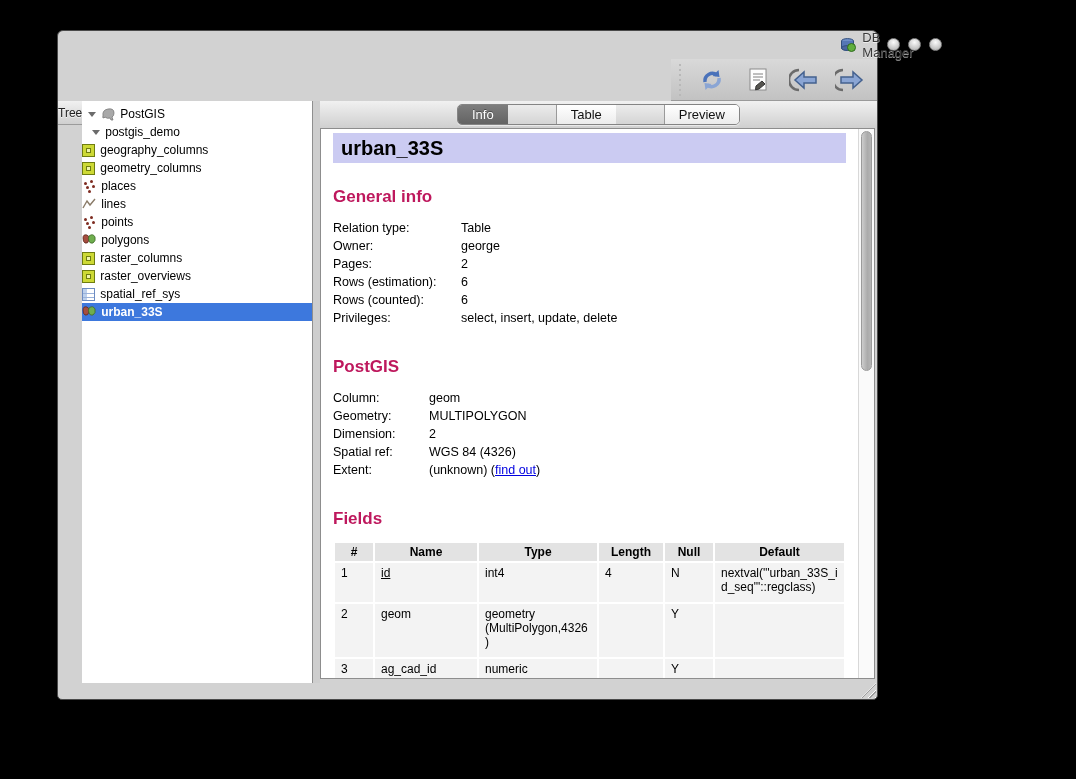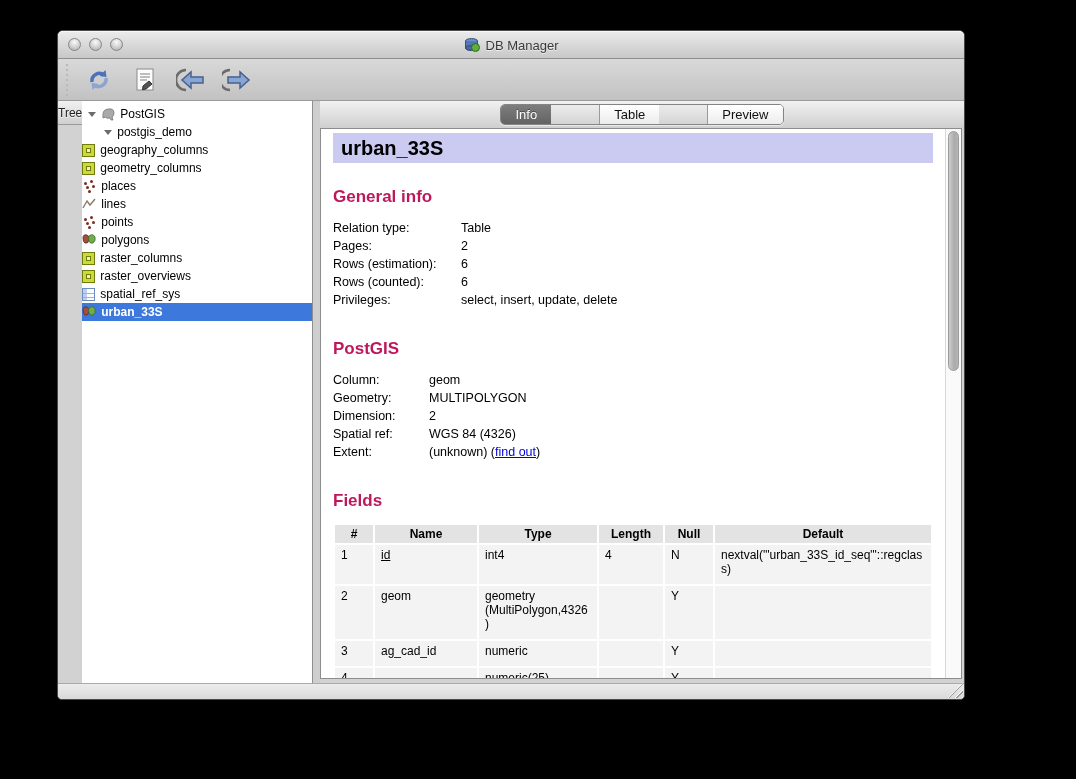--- a/index.html
+++ b/index.html
@@ -1,21 +1,21 @@
 <!DOCTYPE html>
 <html><head>
 <meta charset="utf-8">
 <style>
   * { margin:0; padding:0; box-sizing:border-box; }
   html,body { width:1076px; height:779px; background:#000; overflow:hidden;
               font-family:"Liberation Sans","DejaVu Sans",sans-serif; }
 
-  .window { position:absolute; left:57px; top:30px; width:908px; height:670px;
+  .window { position:absolute; left:57px; top:30px; width:821px; height:670px;
             background:#d2d2d2; border-radius:6px 6px 5px 5px;
-            border:1px solid #4a4a4a; display:flex; flex-direction:column; }
+            border:1px solid #4a4a4a; display:flex; flex-direction:column;align-items:flex-end; }
 
   
   .titlebar { height:28px; flex:0 0 28px; border-radius:5px 5px 0 0;
               background:linear-gradient(#ebebeb,#c8c8c8);
               border-bottom:1px solid #8f8f8f; position:relative;
               box-shadow:inset 0 1px 0 #f8f8f8; }
   .traffic { position:absolute; left:10px; top:7px; display:flex; gap:8px; }
   .tl { width:13px; height:13px; border-radius:50%; border:1px solid #878787;
         background:radial-gradient(circle at 50% 30%, #fbfbfb, #cfcfcf 55%, #a8a8a8); }
   .title-wrap { position:absolute; left:0; right:0; top:0; height:28px;
@@ -44,21 +44,21 @@
                  justify-content:center; font-size:12px; color:#222;
                  text-shadow:0 1px 0 rgba(255,255,255,.7); }
   .tree-body { flex:1 1 auto; background:#fff; padding-top:4px; overflow:hidden; }
 
   .tree-row { height:18px; display:flex; align-items:center; font-size:12px; color:#000;
               white-space:nowrap; position:relative; }
   .tree-row.sel { background:#3d78dd; color:#fff; font-weight:bold; }
   .tri { width:0; height:0; border-left:4px solid transparent; border-right:4px solid transparent;
          border-top:5px solid #6b6b6b; margin-right:5px; flex:0 0 auto; }
   .ticon { width:14px; height:14px; margin-right:5px; flex:0 0 auto; position:relative; }
-  .ind0 { padding-left:6px; } .ind1 { padding-left:22px; }
+  .ind0 { padding-left:6px; } .ind1 { padding-left:10px; }
   .ind2 { padding-left:46px; } .ind3 { }
 
   
   .i-postgis svg, .i-line svg, .i-poly svg { display:block; }
   .i-schema .diamond { position:absolute; left:2px; top:2px; width:8px; height:8px;
                        border:2px solid #a73c2e; transform:rotate(45deg); background:#fff; }
   .i-schema .dot { position:absolute; left:6px; top:6px; width:3px; height:3px;
                    background:#a73c2e; border-radius:50%; }
   .i-table { background:#cdd935; border:1px solid #6f7d10; width:13px; height:13px; }
   .i-table .inner { position:absolute; left:3px; top:3px; width:5px; height:5px;
@@ -308,20 +308,24 @@
 
       <div class="frame">
         <div class="content">
 
           <div class="doc-title">urban_33S</div>
 
           <h2 class="sect">General info</h2>
           <div class="kv">
             <span class="k">Relation type:</span>
             <span>Table</span>
+          </div>
+          <div class="kv">
+            <span class="k">Owner:</span>
+            <span>george</span>
           </div>
           <div class="kv">
             <span class="k">Pages:</span>
             <span>2</span>
           </div>
           <div class="kv">
             <span class="k">Rows (estimation):</span>
             <span>6</span>
           </div>
           <div class="kv">

